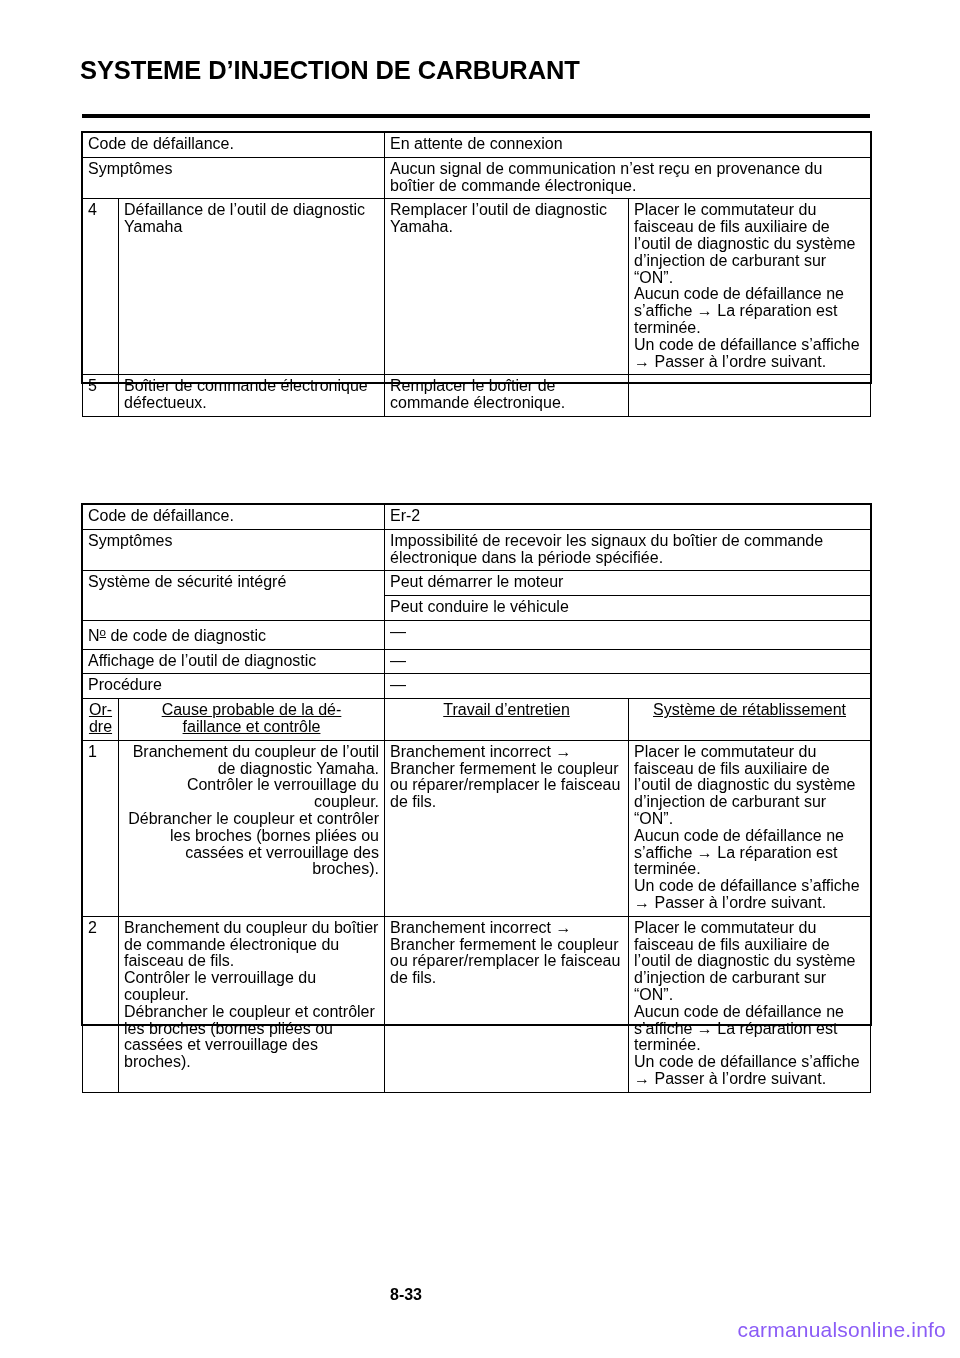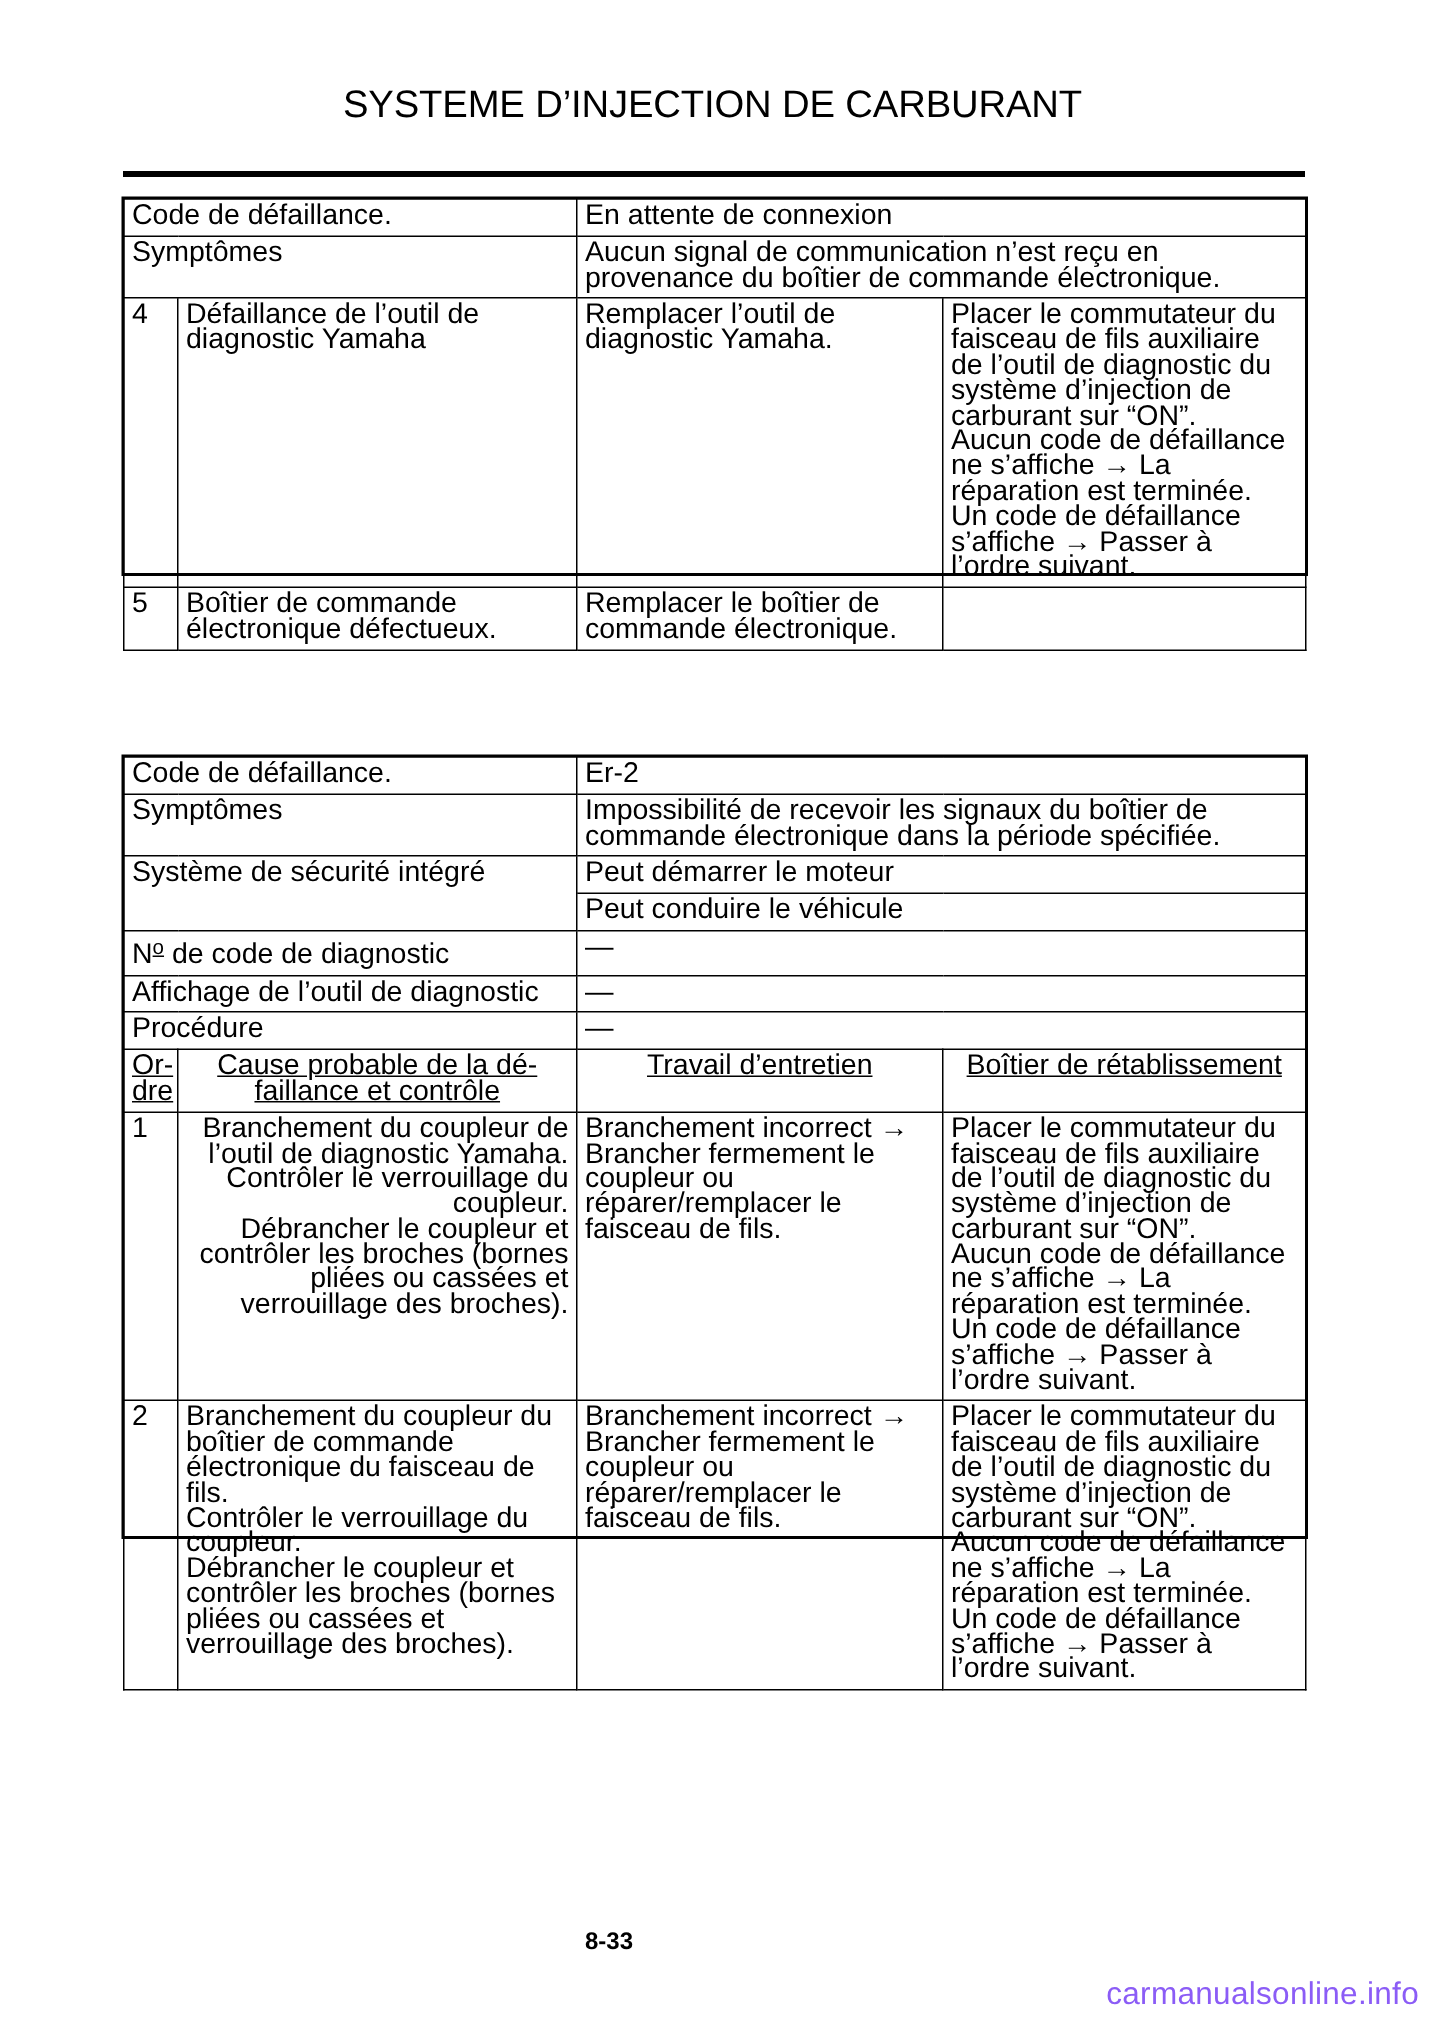--- a/index.html
+++ b/index.html
@@ -22,41 +22,41 @@
     width: 960px;
     height: 1358px;
   }
 
   
   .page-title {
     position: absolute;
     left: 80px;
     top: 56px;
     width: 790px;
-    text-align: center;
+    text-align: left;
     font-size: 25.5px;
-    font-weight: normal;
+    font-weight: bold;
     letter-spacing: -0.1px;
     white-space: nowrap;
   }
   .title-rule {
     position: absolute;
     left: 82px;
     top: 114px;
     width: 788px;
     height: 4px;
     background: #000;
   }
 
   
   .tbl {
     position: absolute;
     border-collapse: collapse;
     table-layout: fixed;
-    font-size: 19px;
+    font-size: 16px;
     line-height: 16.8px;
   }
   .tbl td {
     border: 1px solid #000;
     vertical-align: top;
     padding: 3px 5px 4px 5px;
     font-weight: normal;
   }
   
   .frame {
@@ -167,21 +167,21 @@
       <tr>
         <td class="b" colspan="2">Procédure</td>
         <td colspan="2">—</td>
       </tr>
       <tr>
         <td class="b center vm" style="white-space: pre-line;">Or-
 dre</td>
         <td class="b center vm" style="white-space: pre-line; margin-left: 48px;">Cause probable de la dé-
 faillance et contrôle</td>
         <td class="b center vm">Travail d’entretien</td>
-        <td class="b center vm">Boîtier de rétablissement</td>
+        <td class="b center vm">Système de rétablissement</td>
       </tr>
       <tr>
         <td>1</td>
         <td style="white-space: pre-line; text-align: right;">Branchement du coupleur de l’outil de diagnostic Yamaha.
 Contrôler le verrouillage du coupleur.
 Débrancher le coupleur et contrôler les broches (bornes pliées ou cassées et verrouillage des broches).</td>
         <td style="white-space: pre-line;">Branchement incorrect →
 Brancher fermement le coupleur ou réparer/remplacer le faisceau de fils.</td>
         <td style="white-space: pre-line;">Placer le commutateur du faisceau de fils auxiliaire de l’outil de diagnostic du système d’injection de carburant sur “ON”.
 Aucun code de défaillance ne s’affiche → La réparation est terminée.

